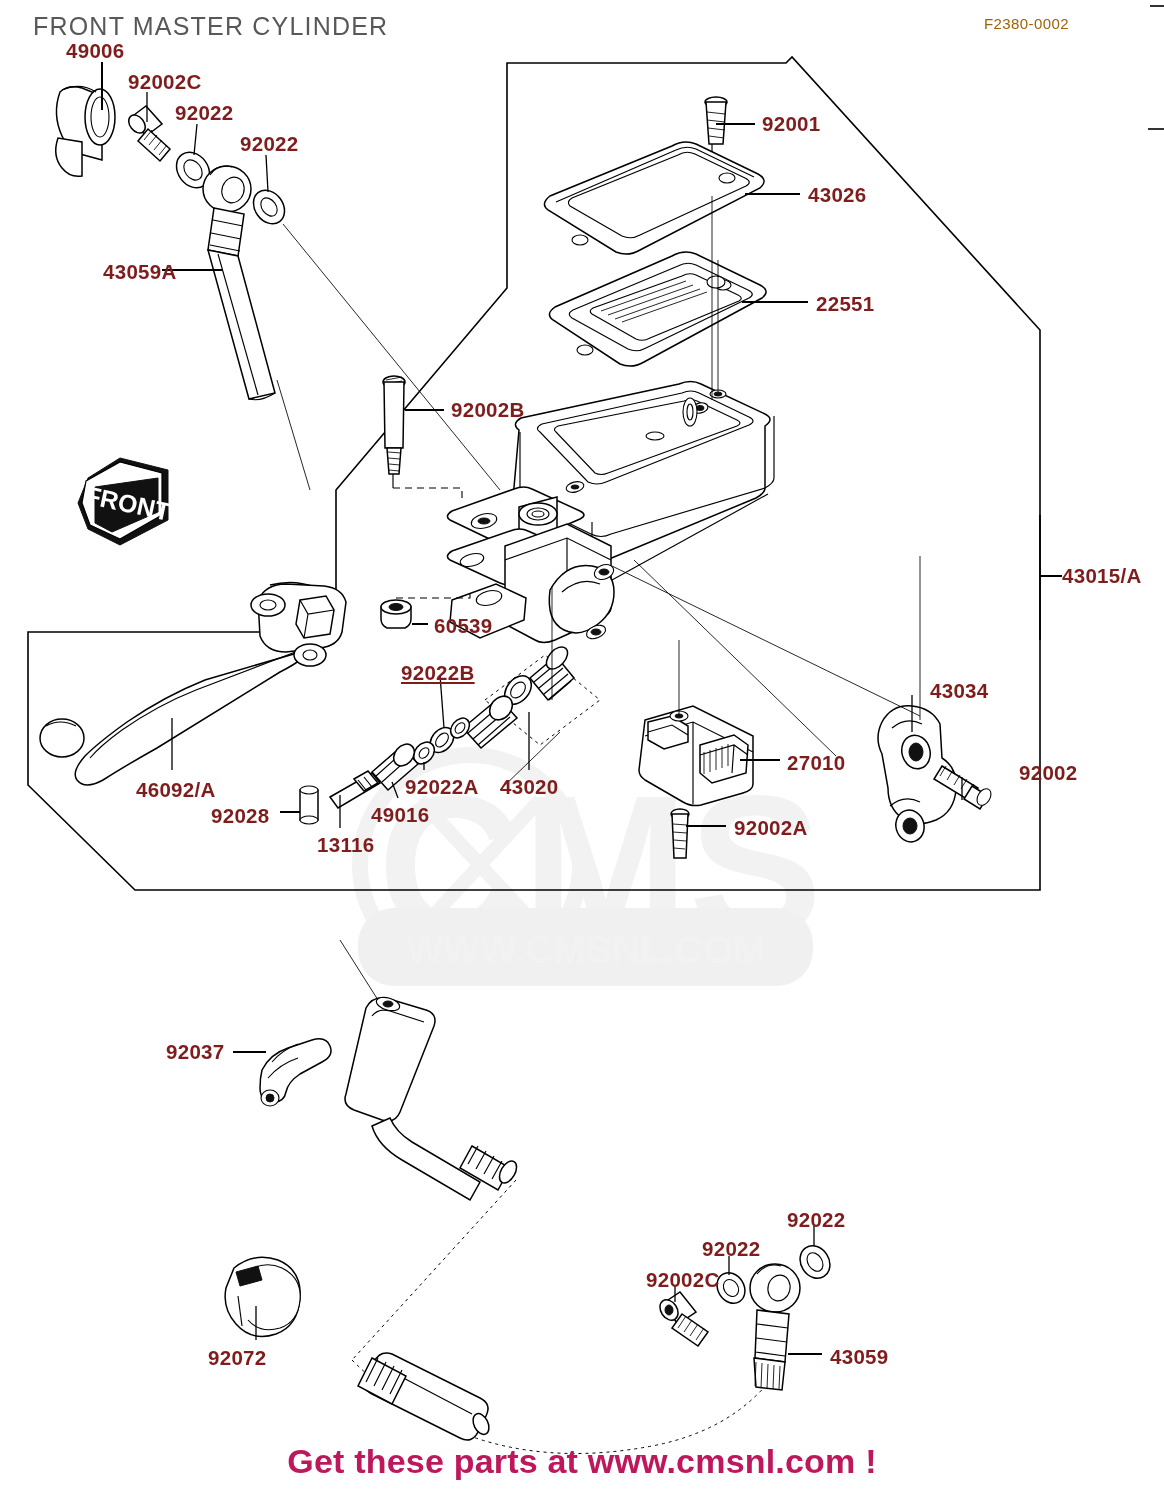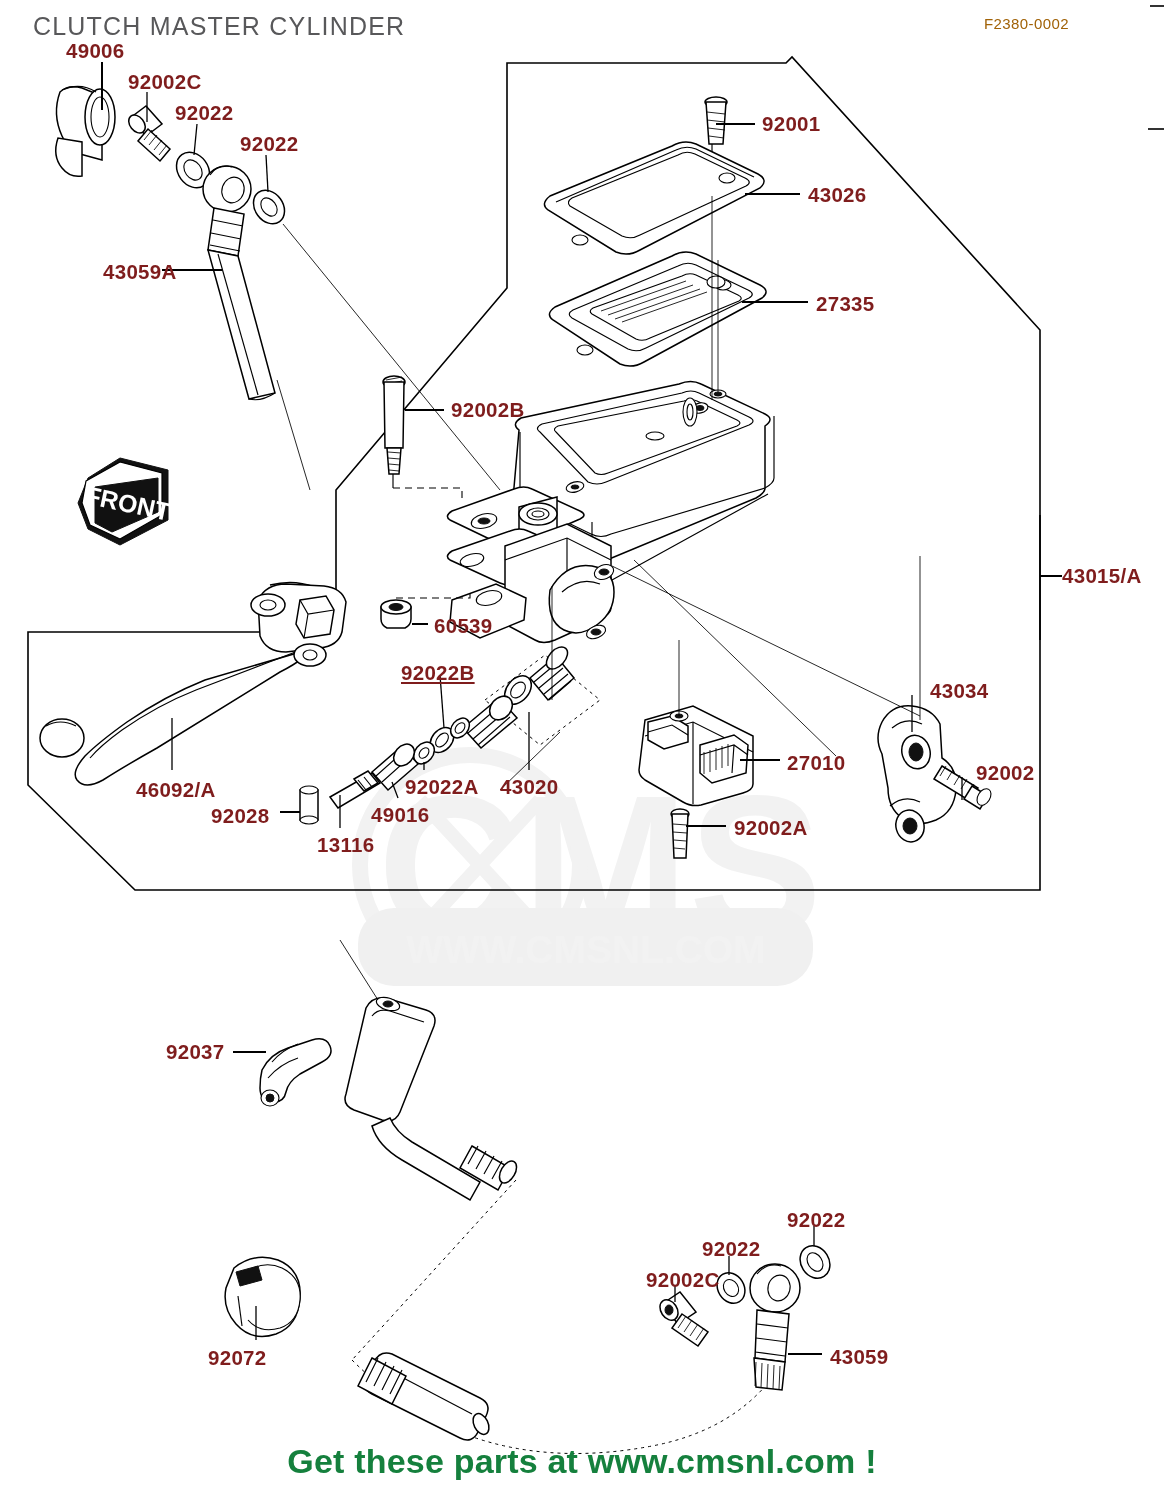--- a/index.html
+++ b/index.html
@@ -48,21 +48,21 @@
     font-family: "Liberation Sans", sans-serif;
   }
   .footer-cta {
     position: absolute;
     left: 0;
     top: 1442px;
     width: 1164px;
     text-align: center;
     font-size: 34px;
     font-weight: 700;
-    color: #15803d;
+    color: #be185d;
     letter-spacing: 0.2px;
     white-space: nowrap;
   }
   .part-label {
     position: absolute;
     font-size: 20.5px;
     font-weight: 700;
     color: #7f1d1d;
     letter-spacing: 0.3px;
     white-space: nowrap;
@@ -519,45 +519,45 @@
       <path class="ln-hair" d="M500 790 L560 732"></path>
       <path class="ln-hair" d="M679 716 L679 640"></path>
       <path class="ln-hair" d="M920 556 L920 720"></path>
       <path class="ln-dash" d="M393 488 L462 488 L462 498"></path>
       <path class="ln-dash" d="M396 598 L470 598 L470 590"></path>
       <path class="ln-hair" d="M378 1000 L340 940"></path>
     </g>
 
   </svg>
 
-  <div class="diagram-title">CLUTCH MASTER CYLINDER</div>
+  <div class="diagram-title">FRONT MASTER CYLINDER</div>
   <div class="sheet-code">F2380-0002</div>
 
   <div id="labels-layer">
       <div class="part-label" style="left: 66px; top: 41px;">49006</div>
       <div class="part-label" style="left: 128px; top: 72px;">92002C</div>
       <div class="part-label" style="left: 175px; top: 103px;">92022</div>
       <div class="part-label" style="left: 240px; top: 134px;">92022</div>
       <div class="part-label" style="left: 103px; top: 262px;">43059A</div>
       <div class="part-label" style="left: 762px; top: 114px;">92001</div>
       <div class="part-label" style="left: 808px; top: 185px;">43026</div>
-      <div class="part-label" style="left: 816px; top: 294px;">27335</div>
+      <div class="part-label" style="left: 816px; top: 294px;">22551</div>
       <div class="part-label" style="left: 451px; top: 400px;">92002B</div>
       <div class="part-label" style="left: 434px; top: 616px;">60539</div>
       <div class="part-label" style="left: 136px; top: 780px;">46092/A</div>
       <div class="part-label" style="left: 401px; top: 663px; text-decoration: underline;">92022B</div>
       <div class="part-label" style="left: 500px; top: 777px;">43020</div>
       <div class="part-label" style="left: 405px; top: 777px;">92022A</div>
       <div class="part-label" style="left: 371px; top: 805px;">49016</div>
       <div class="part-label" style="left: 211px; top: 806px;">92028</div>
       <div class="part-label" style="left: 317px; top: 835px;">13116</div>
       <div class="part-label" style="left: 787px; top: 753px;">27010</div>
       <div class="part-label" style="left: 734px; top: 818px;">92002A</div>
       <div class="part-label" style="left: 930px; top: 681px;">43034</div>
-      <div class="part-label" style="left: 936px; top: 763px; padding-left: 40px;">92002</div>
+      <div class="part-label" style="left: 979px; top: 763px; padding-left: 40px;">92002</div>
       <div class="part-label" style="left: 166px; top: 1042px;">92037</div>
       <div class="part-label" style="left: 208px; top: 1348px;">92072</div>
       <div class="part-label" style="left: 646px; top: 1270px;">92002C</div>
       <div class="part-label" style="left: 702px; top: 1239px;">92022</div>
       <div class="part-label" style="left: 787px; top: 1210px;">92022</div>
       <div class="part-label" style="left: 830px; top: 1347px;">43059</div>
     </div>
 
   <div class="part-label" style="left:1062px; top:566px;">43015/A</div>
 

